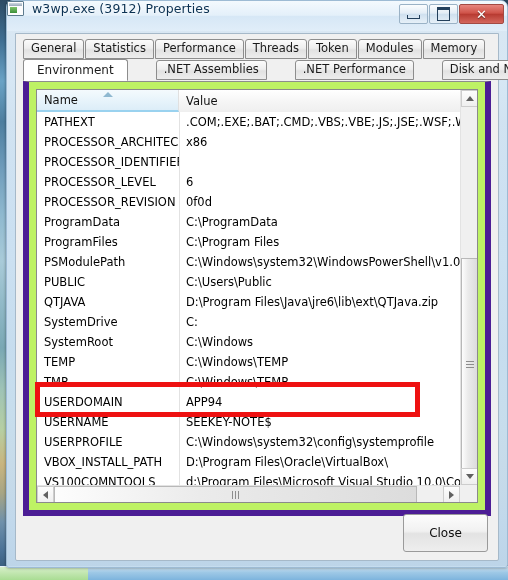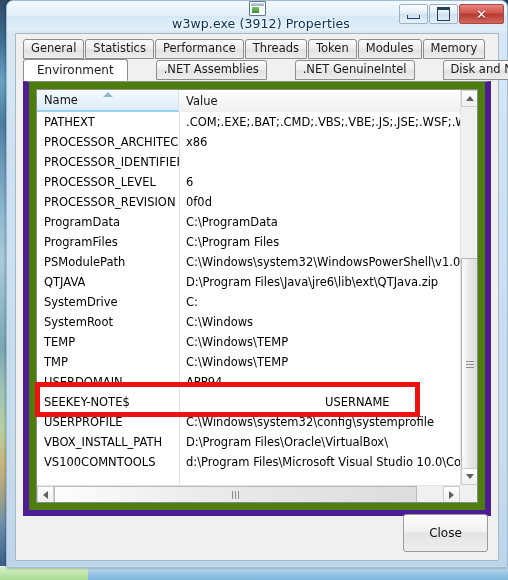--- a/index.html
+++ b/index.html
@@ -58,23 +58,21 @@
   }
   #titlebar {
     position: relative;
     height: 30px;
     border-radius: 6px 6px 0 0;
     background: linear-gradient(180deg,
       rgba(244,250,254,0.97) 0%,
       rgba(228,240,250,0.95) 48%,
       rgba(214,231,246,0.95) 50%,
       rgba(225,238,249,0.96) 100%);
-    display: flex; align-items: center;
-    padding-left: 8px;
-    flex-direction: column;
+    display: flex; align-items: flex-start;
   }
   #win-icon {
     width: 17px; height: 15px;
     border: 1px solid #5d7b8e;
     background: #fdfdfd;
     border-radius: 1px;
     position: relative;
     flex: 0 0 auto;
     margin-right: 8px;
   }
@@ -156,21 +154,21 @@
     height: 22px;
     margin-top: -1px;
     position: relative; z-index: 5;
     font-size: 12px;
     padding: 0 13px;
   }
   
   #tabpage {
     position: absolute;
     left: 7px; right: 7px; top: 47px; bottom: 44px;
-    background: #4d7c0f;
+    background: #bef264;
     border: 6px solid #4c1d95;
     border-top: 1px solid #8d8d8d;
     padding-left: 30px;
   }
 
   
   #listview {
     position: absolute;
     left: 7px; right: 7px; top: 7px; bottom: 7px;
     background: #ffffff;
@@ -320,21 +318,21 @@
           </div>
         </div>
       <div class="tab-row row2">
           <div class="tab selected">
             <span>Environment</span>
           </div>
           <div class="tab">
             <span>.NET Assemblies</span>
           </div>
           <div class="tab">
-            <span>.NET GenuineIntel</span>
+            <span>.NET Performance</span>
           </div>
           <div class="tab">
             <span>Disk and Network</span>
           </div>
         </div>
     </div>
 
     <div id="tabpage">
       <div id="listview">
 
@@ -375,20 +373,24 @@
             </div>
             <div class="lv-row">
               <div class="cell cell-name">ProgramFiles</div>
               <div class="cell cell-value">C:\Program Files</div>
             </div>
             <div class="lv-row">
               <div class="cell cell-name">PSModulePath</div>
               <div class="cell cell-value">C:\Windows\system32\WindowsPowerShell\v1.0\Modules\</div>
             </div>
             <div class="lv-row">
+              <div class="cell cell-name">PUBLIC</div>
+              <div class="cell cell-value">C:\Users\Public</div>
+            </div>
+            <div class="lv-row">
               <div class="cell cell-name">QTJAVA</div>
               <div class="cell cell-value">D:\Program Files\Java\jre6\lib\ext\QTJava.zip</div>
             </div>
             <div class="lv-row">
               <div class="cell cell-name">SystemDrive</div>
               <div class="cell cell-value">C:</div>
             </div>
             <div class="lv-row">
               <div class="cell cell-name">SystemRoot</div>
               <div class="cell cell-value">C:\Windows</div>
@@ -399,22 +401,22 @@
             </div>
             <div class="lv-row">
               <div class="cell cell-name">TMP</div>
               <div class="cell cell-value">C:\Windows\TEMP</div>
             </div>
             <div class="lv-row">
               <div class="cell cell-name">USERDOMAIN</div>
               <div class="cell cell-value">APP94</div>
             </div>
             <div class="lv-row">
+              <div class="cell cell-name">USERNAME</div>
               <div class="cell cell-value">SEEKEY-NOTE$</div>
-              <div class="cell cell-name">USERNAME</div>
             </div>
             <div class="lv-row">
               <div class="cell cell-name">USERPROFILE</div>
               <div class="cell cell-value">C:\Windows\system32\config\systemprofile</div>
             </div>
             <div class="lv-row">
               <div class="cell cell-name">VBOX_INSTALL_PATH</div>
               <div class="cell cell-value">D:\Program Files\Oracle\VirtualBox\</div>
             </div>
             <div class="lv-row">

